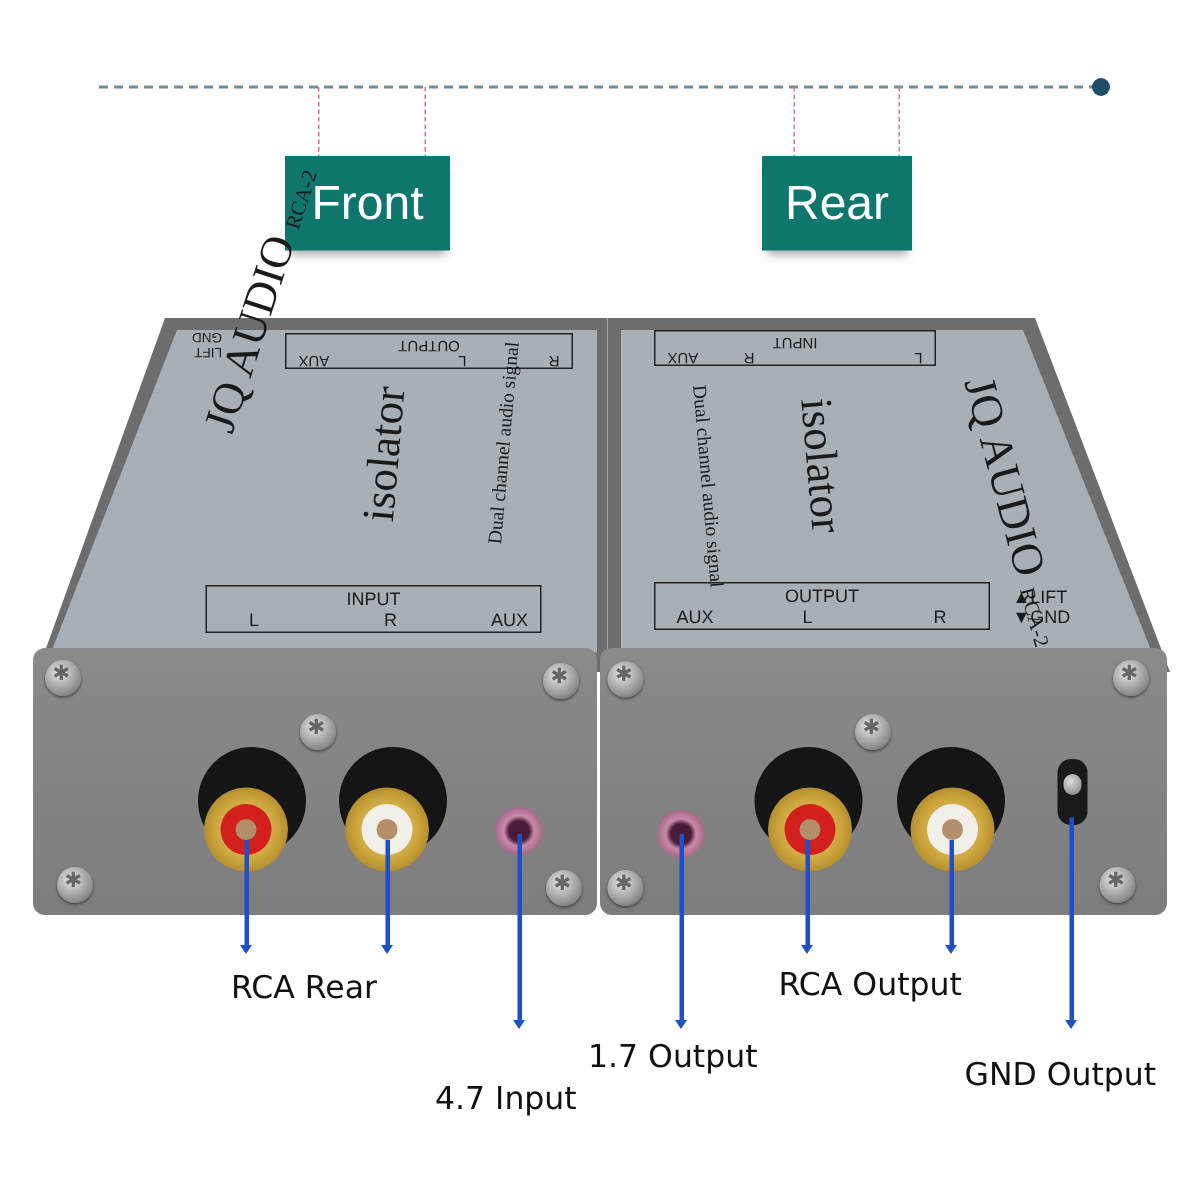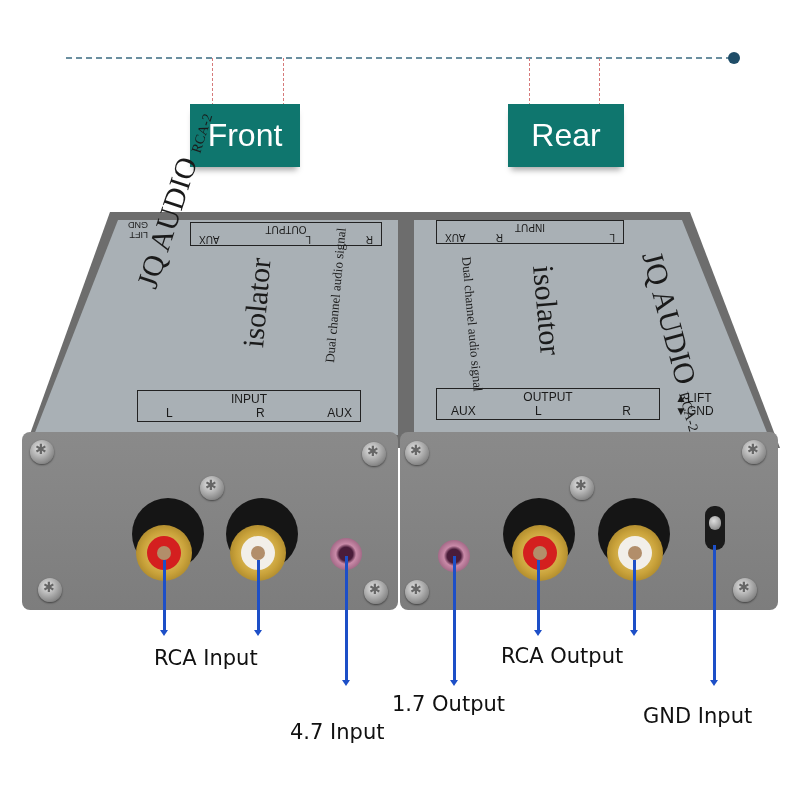--- a/index.html
+++ b/index.html
@@ -26,21 +26,21 @@
 <div class="abs" style="left:728px;top:52px;width:12px;height:12px;border-radius:50%;background:#1f4d68;"></div>
 
 <div class="abs" style="left:212px;top:58px;height:48px;border-left:1px dashed #d67a7a;"></div>
 <div class="abs" style="left:283px;top:58px;height:48px;border-left:1px dashed #d67a7a;"></div>
 <div class="abs" style="left:529px;top:58px;height:48px;border-left:1px dashed #d67a7a;"></div>
 <div class="abs" style="left:599px;top:58px;height:48px;border-left:1px dashed #d67a7a;"></div>
 
 <div class="tag" style="left:190px;top:104px;width:110px;height:63px;line-height:63px;">
   <span>Front</span>
 </div>
-<div class="tag" style="left:508px;top:104px;width:116px;height:63px;line-height:63px;">
+<div class="tag" style="left:508px;top:104px;width:100px;height:63px;line-height:63px;">
   <span>Rear</span>
 </div>
 
 <div>
 
   <svg class="abs" style="left:20px;top:210px;" width="385" height="240">
     <polygon points="90,2 385,2 385,238 5,238" fill="#6d6d6d"></polygon>
     <polygon points="98,10 378,10 378,225 14,225" fill="#a9b0b5"></polygon>
   </svg>
 
@@ -144,17 +144,17 @@
 <div class="arrow-head" style="left:342px;top:680px;"></div>
 <div class="arrow-line" style="left:453px;top:556px;height:124px;"></div>
 <div class="arrow-head" style="left:450px;top:680px;"></div>
 <div class="arrow-line" style="left:537px;top:560px;height:70px;"></div>
 <div class="arrow-head" style="left:534px;top:630px;"></div>
 <div class="arrow-line" style="left:633px;top:560px;height:70px;"></div>
 <div class="arrow-head" style="left:630px;top:630px;"></div>
 <div class="arrow-line" style="left:713px;top:545px;height:135px;"></div>
 <div class="arrow-head" style="left:710px;top:680px;"></div>
 
-<div class="label" style="left:154px;top:646px;">RCA Input</div>
+<div class="label" style="left:154px;top:646px;">RCA Rear</div>
 <div class="label" style="left:290px;top:720px;">4.7 Input</div>
 <div class="label" style="left:392px;top:692px;">1.7 Output</div>
-<div class="label" style="left:501px;top:644px;">RCA Output</div>
-<div class="label" style="left:643px;top:704px;">GND Input</div>
+<div class="label" style="left:519px;top:644px;">RCA Output</div>
+<div class="label" style="left:643px;top:704px;">GND Output</div>
 
 </body></html>

